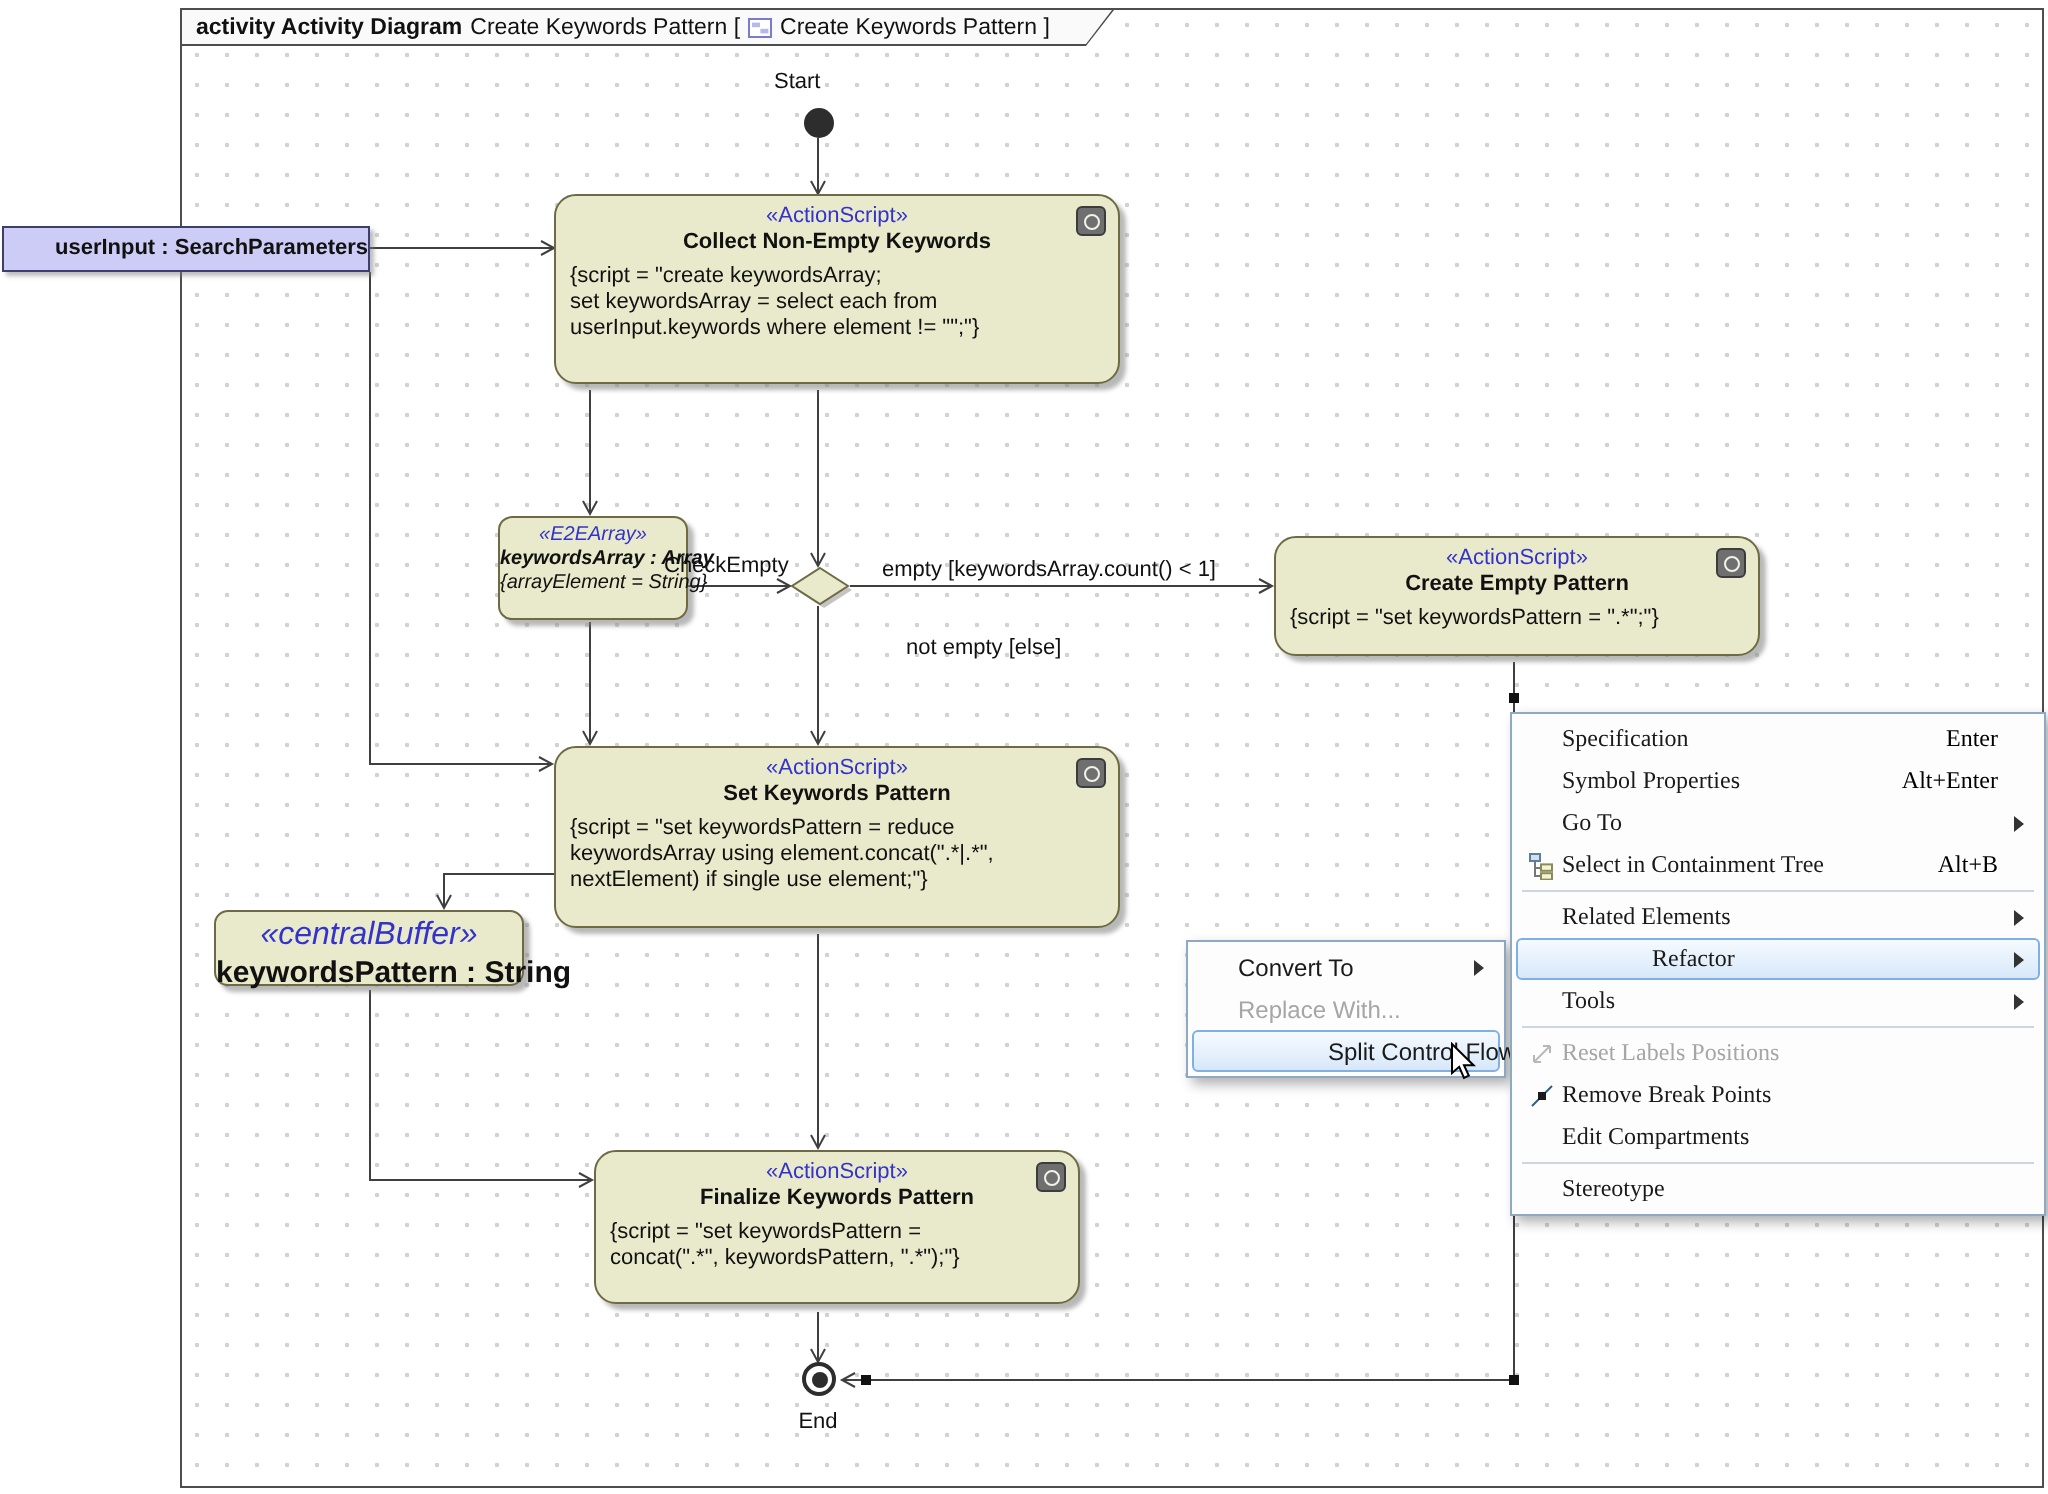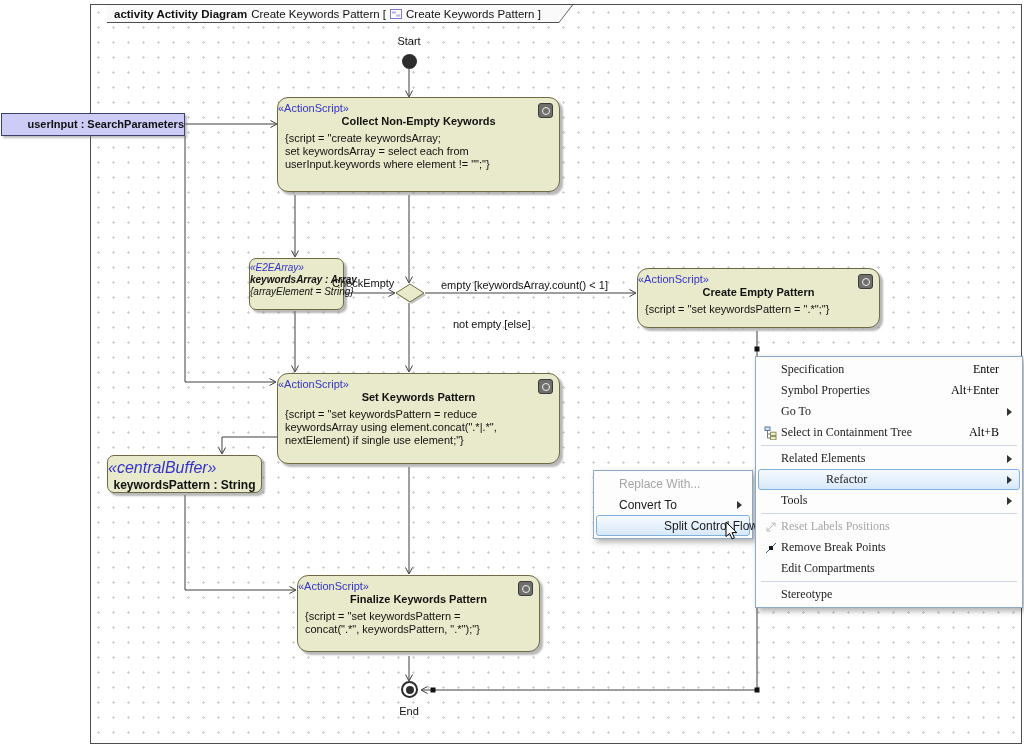--- a/index.html
+++ b/index.html
@@ -3,34 +3,34 @@
 <meta charset="utf-8">
 <style>
   html,body{margin:0;padding:0;background:#fff;}
   .stage{position:relative;width:1024px;height:747px;overflow:hidden;background:#fff;
          font-family:"Liberation Sans",sans-serif;color:#111;}
   
   .frame{position:absolute;left:90px;top:4px;width:932px;height:740px;box-sizing:border-box;
          border:1px solid #4d4d4d;background-color:#fff;
          background-image:radial-gradient(circle,#d2d2d2 1px,transparent 1.3px);
          background-size:15px 15px;}
-  .fh-outer{position:absolute;left:16px;top:0;width:466px;height:18px;background:#4d4d4d;
+  .fh-outer{position:absolute;left:0;top:0;width:466px;height:18px;background:#4d4d4d;
             clip-path:polygon(0 0,100% 0,calc(100% - 14px) 100%,0 100%);}
   .fh-inner{position:absolute;left:0;top:0;right:1px;bottom:1px;background:#fafafa;
             clip-path:polygon(0 0,100% 0,calc(100% - 13px) 100%,0 100%);
             display:flex;align-items:center;gap:4px;padding-left:7px;font-size:11.5px;white-space:nowrap;}
   .fh-inner b{font-weight:bold;}
   
   .edges{position:absolute;left:0;top:0;}
   .edges path.ln{stroke:#3f3f3f;stroke-width:1;fill:none;}
   
   .node{position:absolute;box-sizing:border-box;background:#e9e9cb;border:1px solid #6e6b44;
         border-radius:11px;box-shadow:3px 3px 2px rgba(125,125,125,.55);font-size:11px;}
   .node.small{border-radius:7px;font-size:10px;}
-  .stype{color:#3333cc;margin-top:4px;white-space:nowrap;}
+  .stype{text-align:center;color:#3333cc;margin-top:4px;white-space:nowrap;}
   .nname{text-align:center;font-weight:bold;margin:1px 0 5px;white-space:nowrap;}
   .script{padding:0 7px;line-height:13px;text-align:left;}
   .detail{text-align:center;white-space:nowrap;}
   .badge{position:absolute;top:5px;right:6px;width:13px;height:13px;background:#6f6f6f;
          border:1px solid #3c3c3c;border-radius:3px;}
   .badge::after{content:"";position:absolute;inset:2.5px;border:1.5px solid #f2f2e6;border-radius:50%;}
   .param{position:absolute;box-sizing:border-box;background:#ccccf7;border:1px solid #3e3e6e;
          box-shadow:2px 2px 2px rgba(125,125,125,.5);font-weight:bold;font-size:11px;
          text-align:right;line-height:21px;white-space:nowrap;}
   .lab{position:absolute;font-size:11px;white-space:nowrap;}
@@ -106,21 +106,21 @@
     <path class="ln" d="M427.5 686.5 L421 690 L427.5 693.5"></path>
 
     <path d="M412 286 L426 295 L412 304 L398 295 Z" fill="rgba(125,125,125,.45)"></path>
     <path d="M410 284 L424 293 L410 302 L396 293 Z" fill="#e9e9cb" stroke="#6e6b44"></path>
 
     <rect x="754.5" y="346.5" width="5" height="5" fill="#111"></rect>
     <rect x="754.5" y="687.5" width="5" height="5" fill="#111"></rect>
     <rect x="430.5" y="687.5" width="5" height="5" fill="#111"></rect>
   </svg>
 
-  <div class="lab" style="left:387px;top:35px;width:44px;text-align:center;">Start</div>
+  <div class="lab" style="left:387px;top:35px;width:44px;text-align:left;">Start</div>
   <div class="start-circle"></div>
   <div class="end-circle">
       <div class="end-inner"></div>
     </div>
   <div class="lab" style="left:389px;top:705px;width:40px;text-align:center;">End</div>
 
   <div class="param" style="left:1px;top:113px;width:184px;height:23px;">userInput : SearchParameters</div>
 
   <div class="node" style="left:277px;top:97px;width:283px;height:95px;">
     <div class="stype">«ActionScript»</div>
@@ -158,42 +158,42 @@
     <div class="script">
       <div>{script = "set keywordsPattern = reduce</div>
       <div>keywordsArray using element.concat(".*|.*",</div>
       <div>nextElement) if single use element;"}</div>
     </div>
     <span class="badge"></span>
   </div>
 
   <div class="node small" style="left:107px;top:455px;width:155px;height:38px;">
     <div class="stype" style="margin-top:3px;font-size:16px;font-style:italic;">«centralBuffer»</div>
-    <div class="nname" style="font-size:12px;">keywordsPattern : String</div>
+    <div class="nname" style="font-size:15px;">keywordsPattern : String</div>
   </div>
 
   <div class="node" style="left:297px;top:575px;width:243px;height:77px;">
     <div class="stype">«ActionScript»</div>
     <div class="nname">Finalize Keywords Pattern</div>
     <div class="script">
       <div>{script = "set keywordsPattern =</div>
       <div>concat(".*", keywordsPattern, ".*");"}</div>
     </div>
     <span class="badge"></span>
   </div>
 
   <div class="menu" style="left:593px;top:470px;width:160px;">
+    <div class="mi">
+      <span class="mi-ic"></span>
+      <span class="mi-label">Convert To</span>
+      <span class="mi-arrow"></span>
+    </div>
     <div class="mi dis">
       <span class="mi-ic"></span>
       <span class="mi-label">Replace With...</span>
-    </div>
-    <div class="mi">
-      <span class="mi-ic"></span>
-      <span class="mi-label">Convert To</span>
-      <span class="mi-arrow"></span>
     </div>
     <div class="mi hl">
       <span class="mi-ic"></span>
       <span class="mi-label">Split Control Flow</span>
     </div>
   </div>
 
   <div class="menu" style="left:755px;top:356px;width:268px;font-family:Liberation Serif, serif;">
     <div class="mi">
       <span class="mi-ic"></span>

